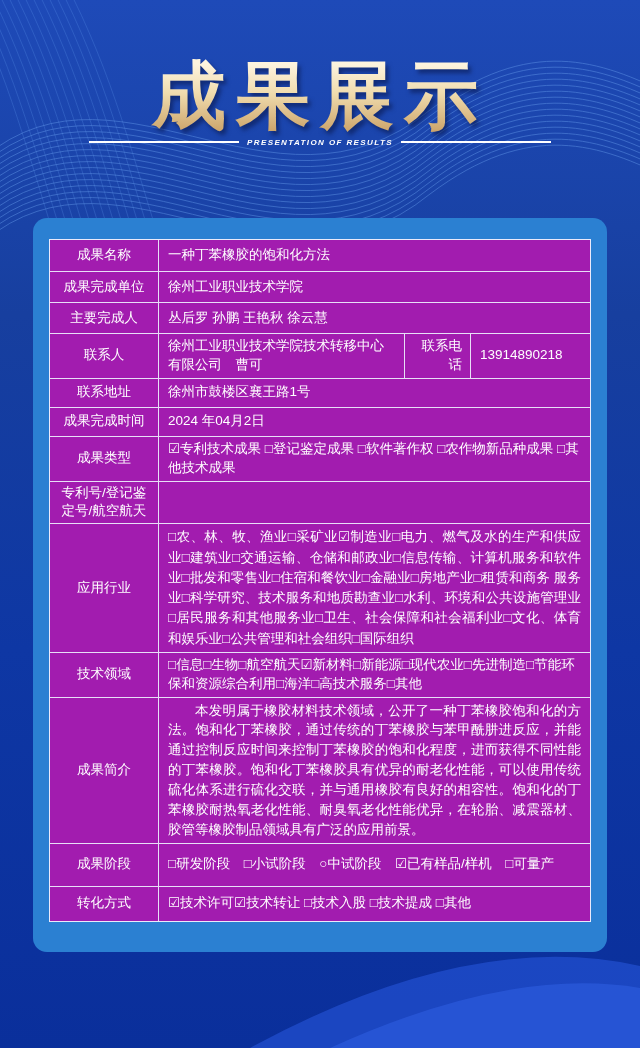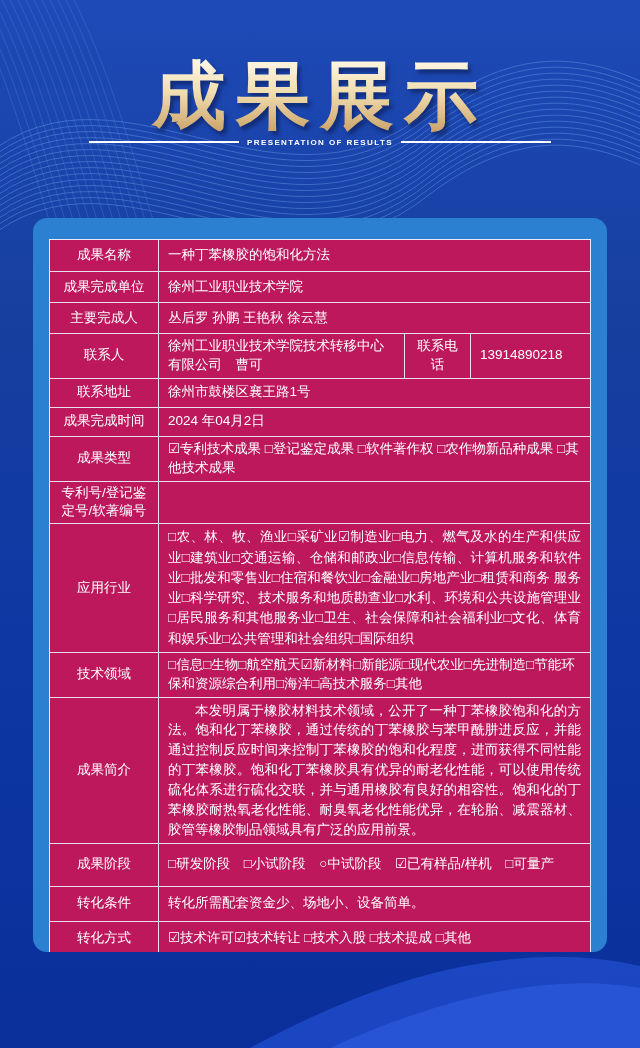--- a/index.html
+++ b/index.html
@@ -14,46 +14,46 @@
   .hill{position:absolute;left:0;bottom:0;pointer-events:none;}
   
   .header{position:absolute;left:0;top:0;width:640px;height:218px;text-align:center;}
   .title{
     margin-top:58px;font-family:"Liberation Serif","DejaVu Serif",serif;
     font-size:74px;font-weight:900;letter-spacing:10px;line-height:1.05;
     background:linear-gradient(180deg,#fdf4de 8%,#f0dcae 45%,#c89e63 100%);
     -webkit-background-clip:text;background-clip:text;color:transparent;
     filter:drop-shadow(3px 4px 2px rgba(8,20,70,.55));
   }
-  .subtitle-row{display:flex;align-items:center;justify-content:center;gap:8px;margin-top:2px;}
+  .subtitle-row{display:flex;align-items:center;justify-content:center;gap:8px;margin-top:2px;font-style:italic;}
   .sub-line{width:150px;height:2px;background:#fff;}
   .subtitle{font-size:8px;font-weight:bold;letter-spacing:1.4px;color:#fff;white-space:nowrap;}
   
   .panel{
     position:absolute;left:33px;top:218px;width:574px;height:734px;
     background:#2b80d2;border-radius:14px;overflow:hidden;
   }
   .ftable{
     position:absolute;left:16px;top:21px;width:542px;
     border:1px solid rgba(238,245,255,.95);
-    background:#be185d;box-sizing:border-box;
+    background:#a21caf;box-sizing:border-box;
   }
   .tr{display:flex;border-bottom:1px solid rgba(238,245,255,.9);}
   .tr:last-child{border-bottom:none;}
   .td{box-sizing:border-box;font-size:13.5px;line-height:1.4;display:flex;align-items:center;}
   .label{
     width:109px;flex:0 0 109px;justify-content:center;text-align:center;
     border-right:1px solid rgba(238,245,255,.9);padding:2px 5px;
   }
   .value{flex:1;padding:3px 9px;text-align:left;}
   .v-top{align-items:flex-start;justify-content:flex-end;}
   .intro p{margin:0;text-indent:2em;text-align:justify;line-height:1.47;}
   .industry{text-align:justify;line-height:1.5;}
   .sub-label{
-    width:67px;flex:0 0 67px;justify-content:center;text-align:center;
+    width:67px;flex:0 0 67px;justify-content:center;text-align:right;
     border-left:1px solid rgba(238,245,255,.9);border-right:1px solid rgba(238,245,255,.9);
     padding:2px 8px;
   }
   .sub-value{width:119px;flex:0 0 119px;padding:3px 9px;text-align:center;}
   
   .rh1{min-height:31px}.rh2{min-height:30px}.rh3{min-height:30px}.rh4{min-height:40px}
   .rh5{min-height:28px}.rh6{min-height:28px}.rh7{min-height:40px}.rh8{min-height:37px}
   .rh9{min-height:112px}.rh10{min-height:36px}.rh11{min-height:138px}.rh12{min-height:42px}
   .rh13{min-height:34px}.rh14{min-height:34px}
 </style>
@@ -148,21 +148,21 @@
       <div class="td label">成果完成时间</div>
       <div class="td value">2024  年04月2日</div>
     </div>
 
     <div class="tr rh7">
       <div class="td label">成果类型</div>
       <div class="td value">☑专利技术成果  □登记鉴定成果  □软件著作权  □农作物新品种成果  □其他技术成果</div>
     </div>
 
     <div class="tr rh8">
-      <div class="td label">专利号/登记鉴定号/软著编号</div>
+      <div class="td label">专利号/登记鉴定号/航空航天</div>
     </div>
 
     <div class="tr rh9">
       <div class="td label">应用行业</div>
       <div class="td value industry">□农、林、牧、渔业□采矿业☑制造业□电力、燃气及水的生产和供应业□建筑业□交通运输、仓储和邮政业□信息传输、计算机服务和软件业□批发和零售业□住宿和餐饮业□金融业□房地产业□租赁和商务 服务业□科学研究、技术服务和地质勘查业□水利、环境和公共设施管理业□居民服务和其他服务业□卫生、社会保障和社会福利业□文化、体育和娱乐业□公共管理和社会组织□国际组织</div>
     </div>
 
     <div class="tr rh10">
       <div class="td label">技术领域</div>
       <div class="td value">□信息□生物□航空航天☑新材料□新能源□现代农业□先进制造□节能环保和资源综合利用□海洋□高技术服务□其他</div>
@@ -173,24 +173,20 @@
       <div class="td value v-top intro">
         <p>本发明属于橡胶材料技术领域，公开了一种丁苯橡胶饱和化的方法。饱和化丁苯橡胶，通过传统的丁苯橡胶与苯甲酰肼进反应，并能通过控制反应时间来控制丁苯橡胶的饱和化程度，进而获得不同性能的丁苯橡胶。饱和化丁苯橡胶具有优异的耐老化性能，可以使用传统硫化体系进行硫化交联，并与通用橡胶有良好的相容性。饱和化的丁苯橡胶耐热氧老化性能、耐臭氧老化性能优异，在轮胎、减震器材、胶管等橡胶制品领域具有广泛的应用前景。</p>
       </div>
     </div>
 
     <div class="tr rh12">
       <div class="td label">成果阶段</div>
       <div class="td value">□研发阶段　□小试阶段　○中试阶段　☑已有样品/样机　□可量产</div>
     </div>
 
-    <div class="tr rh13">
-      <div class="td label">转化条件</div>
-      <div class="td value">转化所需配套资金少、场地小、设备简单。</div>
-    </div>
 
     <div class="tr rh14">
       <div class="td label">转化方式</div>
       <div class="td value">☑技术许可☑技术转让 □技术入股 □技术提成 □其他</div>
     </div>
 
   </div>
 </div>
 
 </body></html>

